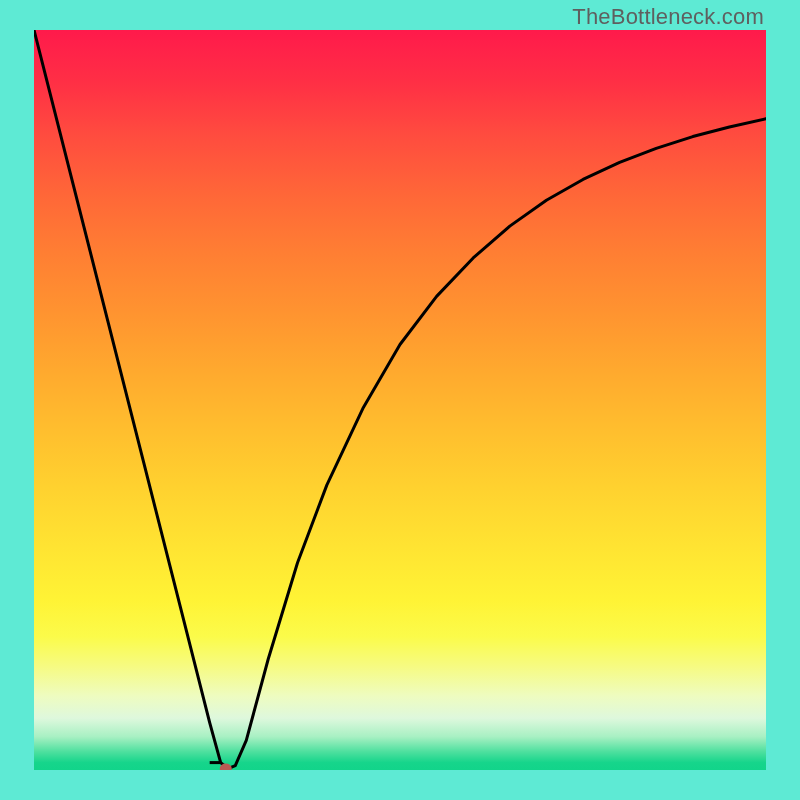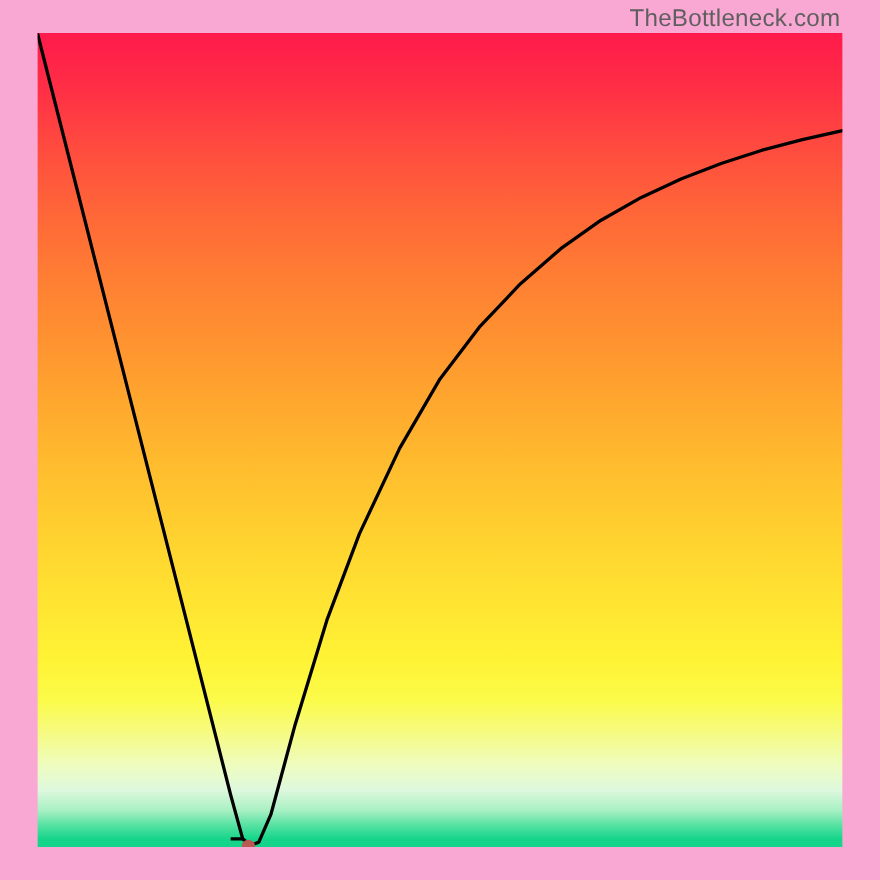--- a/index.html
+++ b/index.html
@@ -7,21 +7,21 @@
     padding: 0;
     width: 800px;
     height: 800px;
     background: #000;
     font-family: Arial, Helvetica, sans-serif;
   }
   .frame {
     position: relative;
     width: 800px;
     height: 800px;
-    background: #f9a8d4;
+    background: #5eead4;
     text-decoration: underline;
   }
   .watermark {
     position: absolute;
     top: 4px;
     right: 36px;
     color: #5f5f5f;
     font-size: 22px;
     font-weight: 500;
     letter-spacing: 0.2px;

